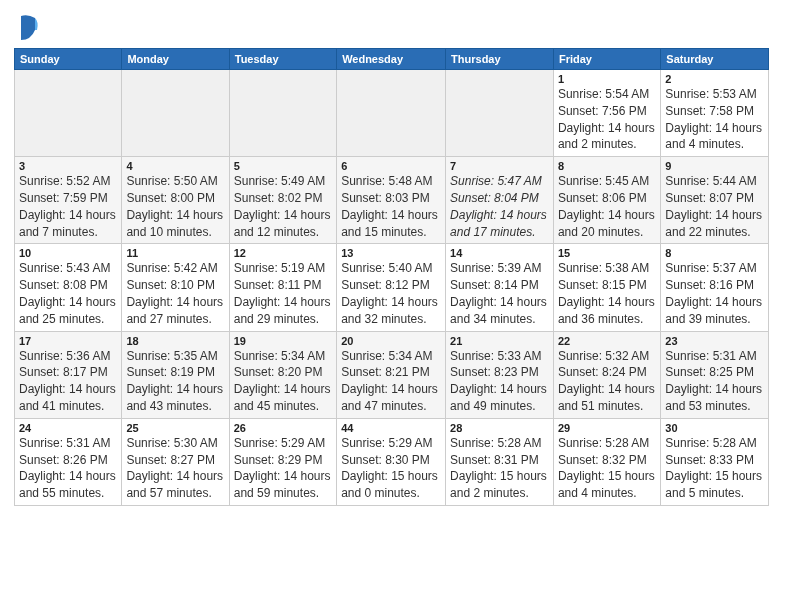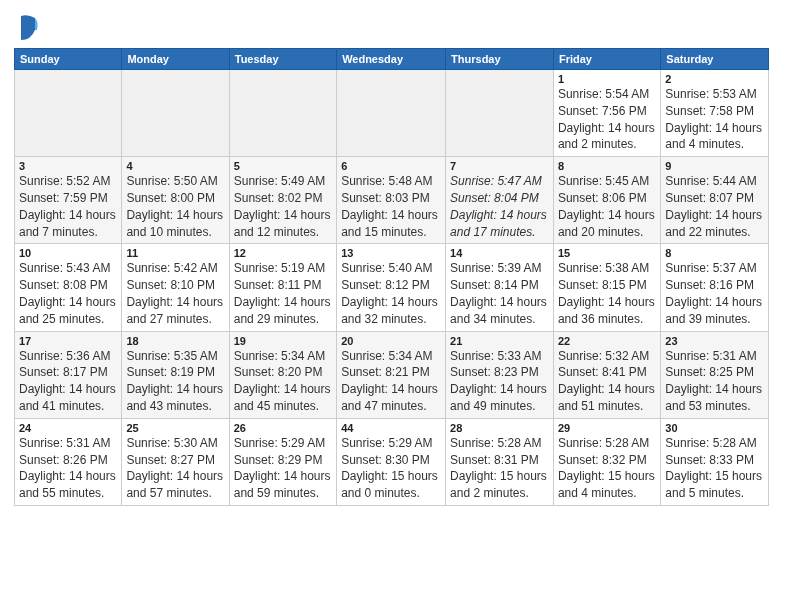--- a/index.html
+++ b/index.html
@@ -288,21 +288,21 @@
           <td>
             <span class="day-num">21</span>
             <div class="day-info" style="white-space: pre-line;">Sunrise: 5:33 AM
 Sunset: 8:23 PM
 Daylight: 14 hours
 and 49 minutes.</div>
           </td>
           <td>
             <span class="day-num">22</span>
             <div class="day-info" style="white-space: pre-line;">Sunrise: 5:32 AM
-Sunset: 8:41 PM
+Sunset: 8:24 PM
 Daylight: 14 hours
 and 51 minutes.</div>
           </td>
           <td>
             <span class="day-num">23</span>
             <div class="day-info" style="white-space: pre-line;">Sunrise: 5:31 AM
 Sunset: 8:25 PM
 Daylight: 14 hours
 and 53 minutes.</div>
           </td>

